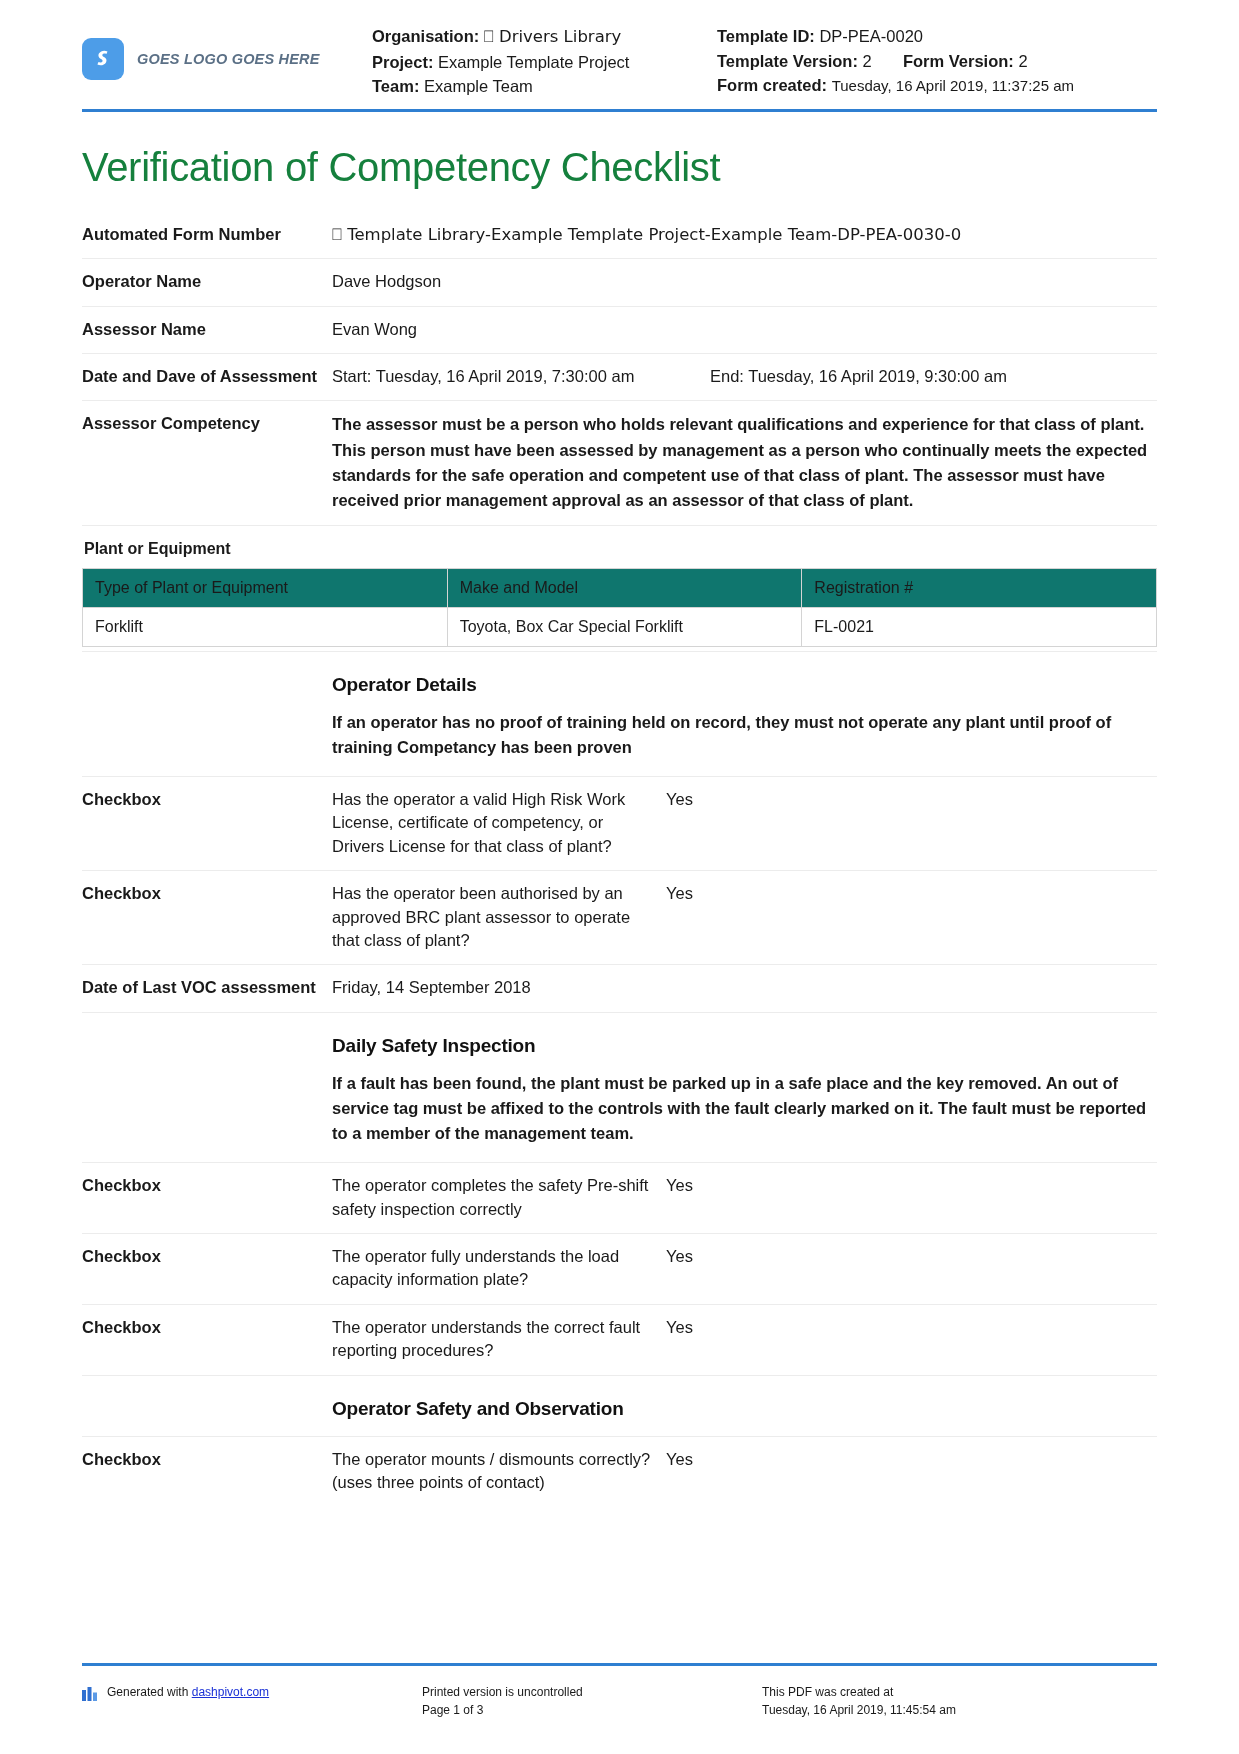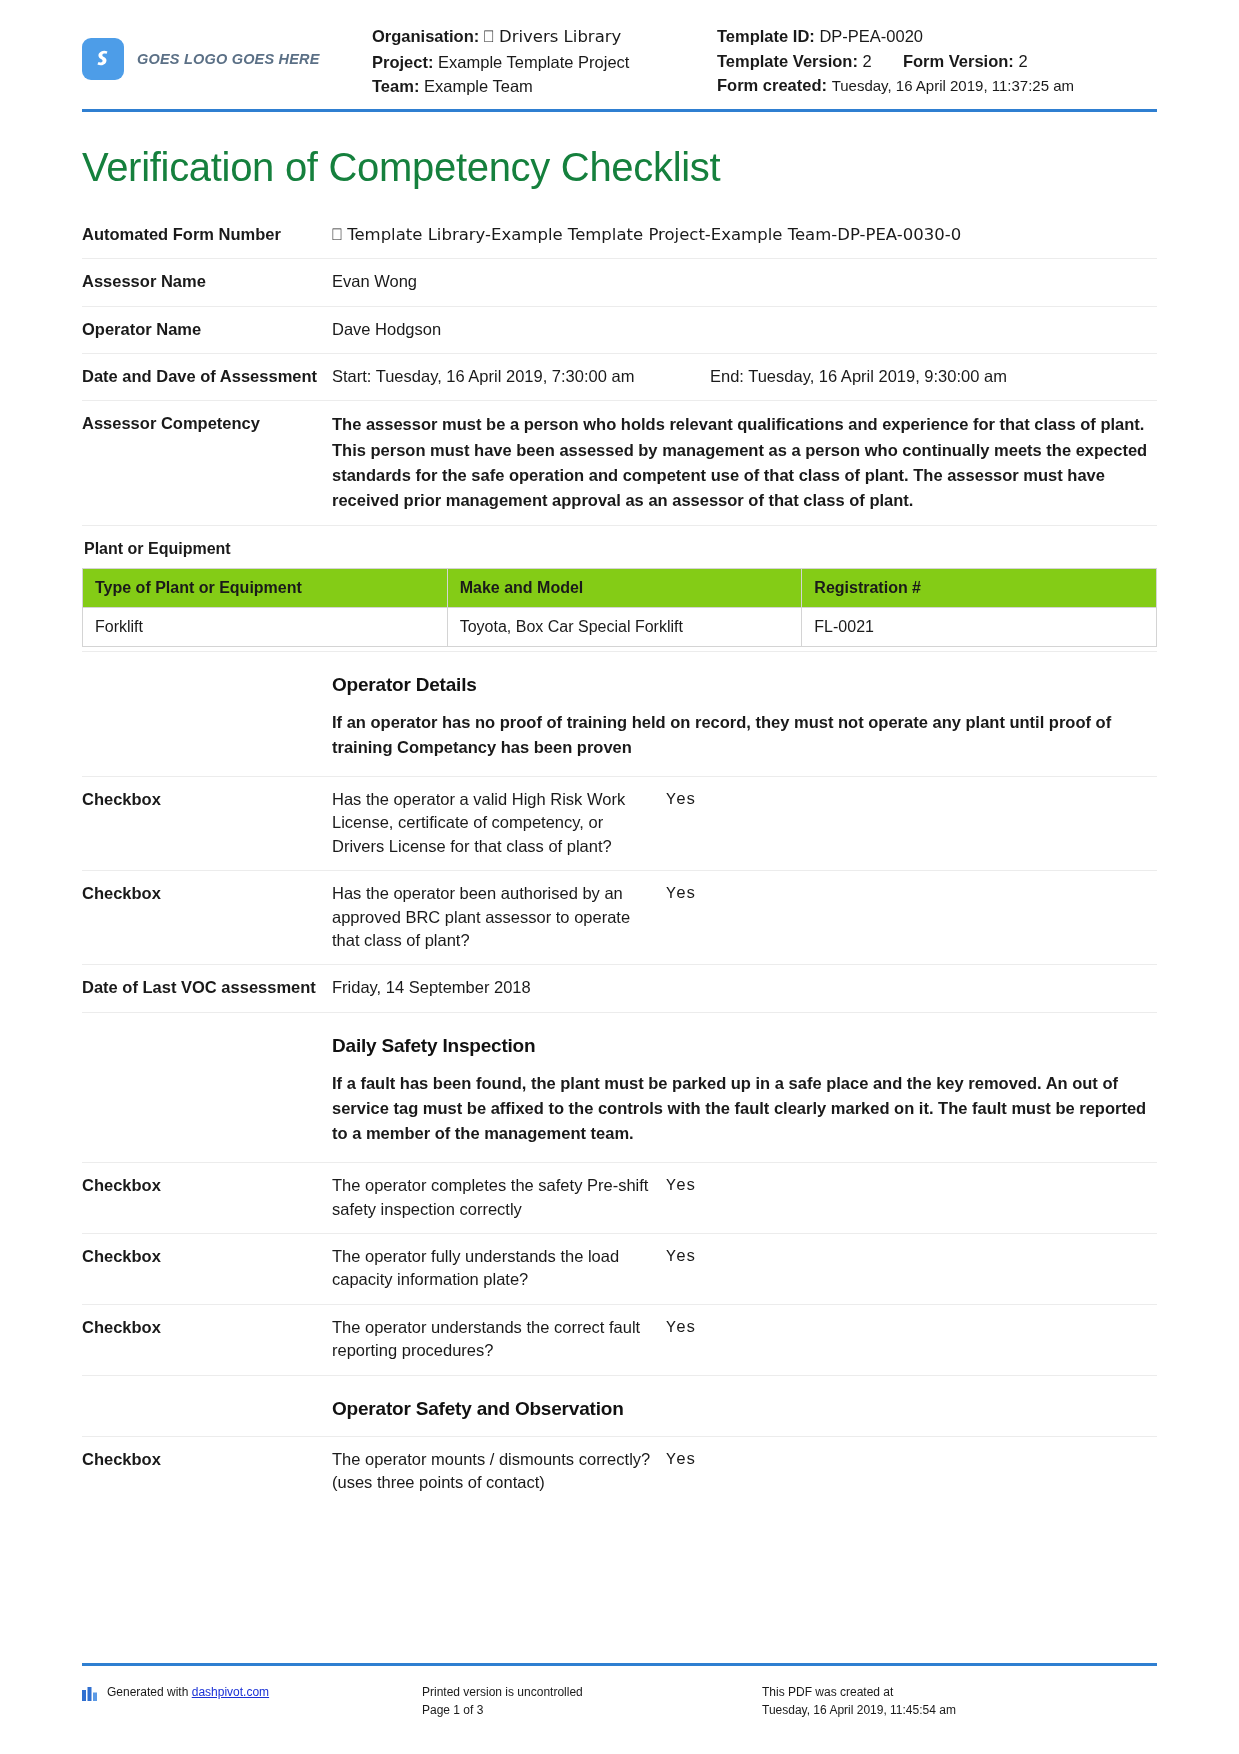--- a/index.html
+++ b/index.html
@@ -94,21 +94,21 @@
     color: #1a1a1a;
   }
   .field-value {
     flex: 1 1 auto;
     display: flex;
   }
   .fv-main { flex: 1 1 auto; }
   .fv-a { width: 378px; flex: 0 0 378px; }
   .fv-b { flex: 1 1 auto; }
   .fv-q { width: 334px; flex: 0 0 334px; padding-right: 10px; box-sizing: border-box; }
-  .fv-ans { flex: 1 1 auto; font-family: Liberation Mono, monospace; }
+  .fv-ans { flex: 1 1 auto; }
   .bold-para {
     font-weight: bold;
     line-height: 1.52;
   }
 
   
   .section-block {
     display: flex;
     border-top: 1px solid #ececec;
     padding: 22px 0 16px 0;
@@ -146,22 +146,22 @@
     table-layout: fixed;
   }
   table.data-table th,
   table.data-table td {
     border: 1px solid #d4d4d4;
     padding: 10px 12px;
     text-align: left;
     vertical-align: middle;
   }
   table.data-table th {
-    background: #84cc16;
-    font-weight: bold;
+    background: #0f766e;
+    font-weight: normal;
   }
   table.data-table td { background: #ffffff; }
   .col-1 { width: 34%; }
   .col-2 { width: 33%; }
   .col-3 { width: 33%; }
 
   
   .doc-footer {
     position: absolute;
     left: 82px;
@@ -240,30 +240,30 @@
   <h1 class="doc-title">Verification of Competency Checklist</h1>
 
   <div class="field-row first">
     <div class="field-label">Automated Form Number</div>
     <div class="field-value">
       <div class="fv-main tofu">⎕ Template Library-Example Template Project-Example Team-DP-PEA-0030-0</div>
     </div>
   </div>
 
   <div class="field-row">
+    <div class="field-label">Operator Name</div>
+    <div class="field-value">
+      <div class="fv-main">Dave Hodgson</div>
+    </div>
+  </div>
+
+  <div class="field-row">
     <div class="field-label">Assessor Name</div>
     <div class="field-value">
       <div class="fv-main">Evan Wong</div>
-    </div>
-  </div>
-
-  <div class="field-row">
-    <div class="field-label">Operator Name</div>
-    <div class="field-value">
-      <div class="fv-main">Dave Hodgson</div>
     </div>
   </div>
 
   <div class="field-row">
     <div class="field-label">Date and Dave of Assessment</div>
     <div class="field-value">
       <div class="fv-a">Start: Tuesday, 16 April 2019, 7:30:00 am</div>
       <div class="fv-b">End: Tuesday, 16 April 2019, 9:30:00 am</div>
     </div>
   </div>

